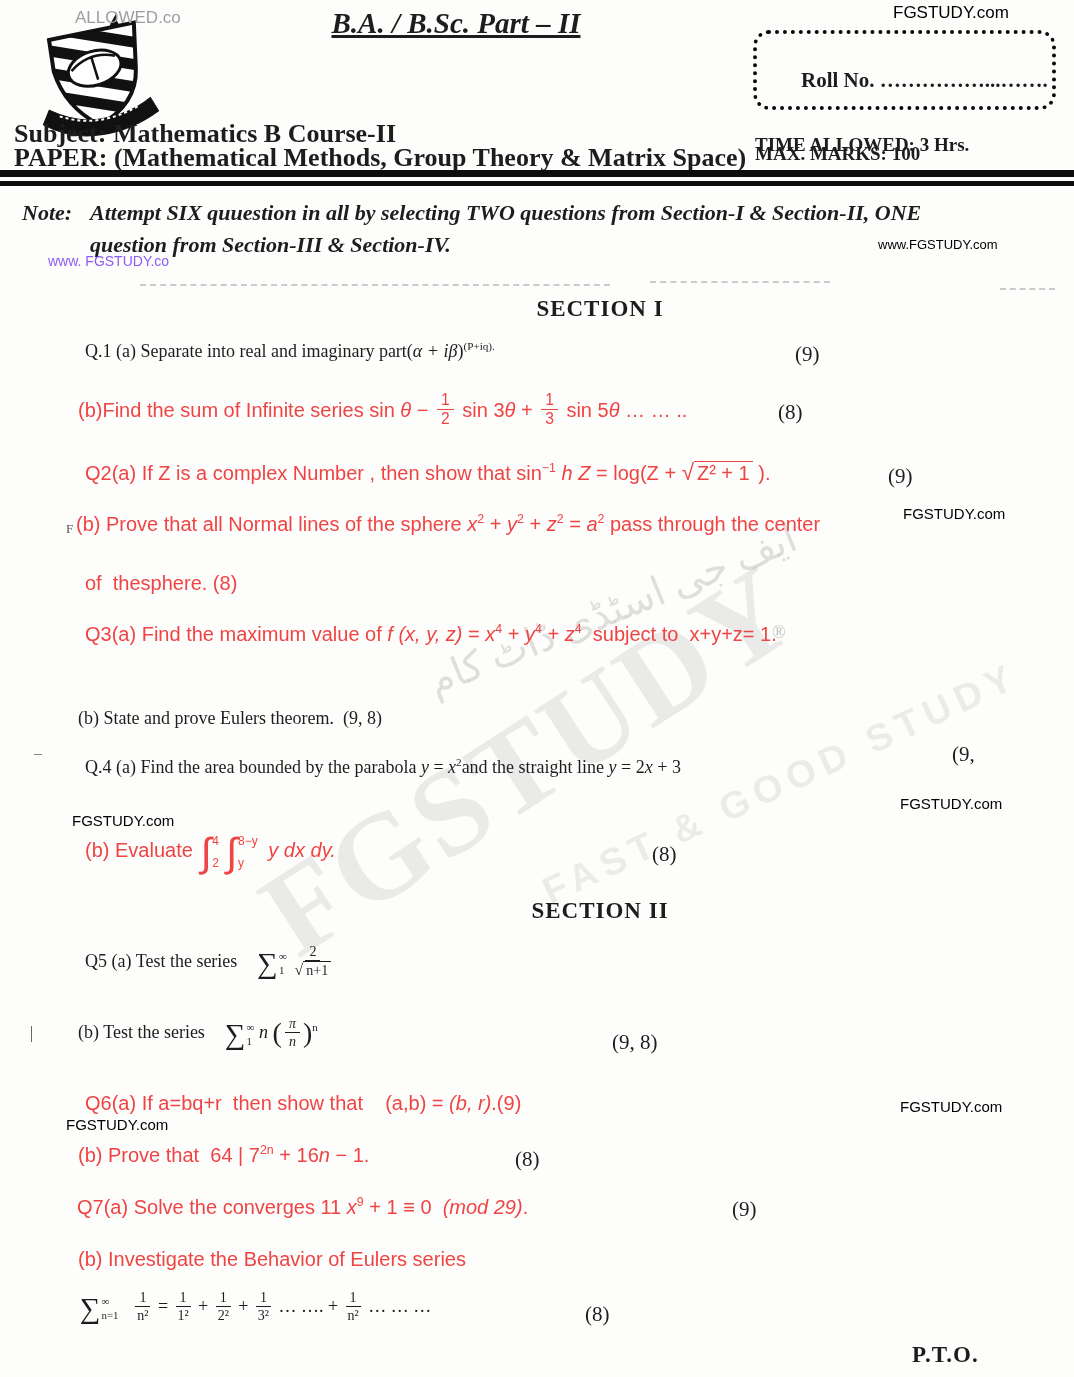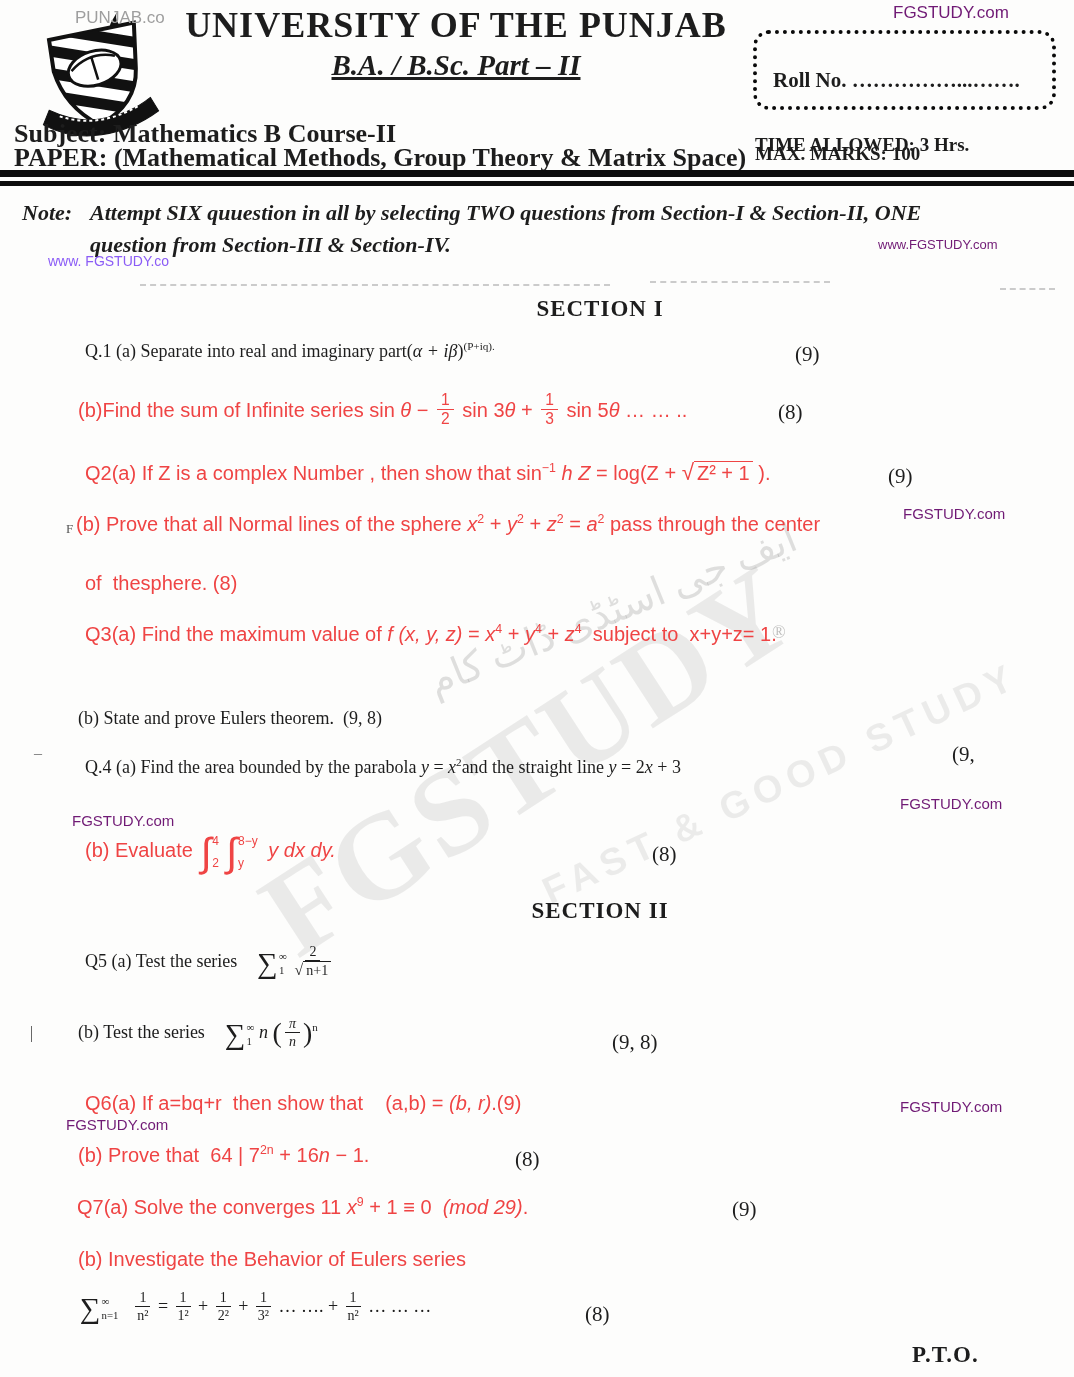--- a/index.html
+++ b/index.html
@@ -6,26 +6,26 @@
   body{width:1074px;height:1377px;position:relative;background:#fdfdfc;overflow:hidden;
        font-family:"Liberation Serif",serif;color:#1d1d1d;}
   .abs{position:absolute;}
   .center-wrap{left:63px;width:1074px;text-align:center;}
   
   .uni-title{font-size:36px;font-weight:bold;letter-spacing:1px;white-space:nowrap;}
   .program{font-size:29px;font-weight:bold;font-style:italic;text-decoration:underline;text-decoration-thickness:2.5px;}
   .exam{font-size:26px;font-weight:bold;text-decoration:underline;text-decoration-thickness:2.5px;}
   .subj{font-size:26px;font-weight:bold;white-space:nowrap;}
   .rollbox{border:4px dotted #0a0a0a;border-radius:16px;}
-  .rolltext{font-size:21px;font-weight:bold;}
+  .rolltext{font-size:21px;font-weight:bold;margin-left:28px;}
   .hbar{background:#0d0d0d;left:0;width:1074px;}
   
   .note{font-size:22px;font-weight:bold;font-style:italic;white-space:nowrap;}
   
-  .wm{color:#701a75;font-family:"Liberation Sans",sans-serif;font-size:15px;white-space:nowrap;}
+  .wm{color:#000000;font-family:"Liberation Sans",sans-serif;font-size:15px;white-space:nowrap;}
   .wm-faint{color:#8b5cf6;}
   .wm-big{color:rgba(0,0,0,0.075);font-weight:bold;font-size:122px;letter-spacing:3px;
           transform:rotate(-33deg);transform-origin:left center;white-space:nowrap;}
   .wm-tag{color:rgba(0,0,0,0.07);font-weight:bold;font-family:"Liberation Sans",sans-serif;
           font-size:38px;letter-spacing:7px;transform:rotate(-25deg);transform-origin:left center;white-space:nowrap;}
   .wm-urdu{color:rgba(0,0,0,0.12);font-size:40px;transform:rotate(-22deg);transform-origin:left center;white-space:nowrap;}
   .wm-reg{color:rgba(0,0,0,0.25);font-size:18px;}
   
   .sec-title{font-size:23px;font-weight:bold;letter-spacing:1px;}
   .qline{font-size:18px;white-space:pre;}
@@ -73,25 +73,24 @@
         <rect x="-10" y="106" width="160" height="11" fill="#111" transform="rotate(14 70 60)"></rect>
       </g>
       <ellipse cx="73" cy="56" rx="27" ry="17" fill="#fff" stroke="#111" stroke-width="3" transform="rotate(-12 73 56)"></ellipse>
       <path d="M50,52 q23,-14 46,-2 M73,44 l0,24" stroke="#111" stroke-width="2.5" fill="none" transform="rotate(-12 73 56)"></path>
       <path d="M24,94 q26,15 50,13 q30,-2 52,-17 l7,14 q-28,17 -59,19 q-31,2 -57,-15 z" fill="#111" stroke="#111"></path>
       <path d="M34,101 q38,16 80,-4" stroke="#fff" stroke-width="2" stroke-dasharray="3,3" fill="none"></path>
     </g>
   </svg>
 </div>
 
-<div class="abs wm" style="left:75px;top:8px;font-size:17px;color:#9e9e9e;">PUNJAB.co</div>
+<div class="abs wm" style="left:75px;top:8px;font-size:17px;color:#9e9e9e;">ALLOWED.co</div>
 <div class="abs wm" style="left:893px;top:3px;font-size:17px;">FGSTUDY.com</div>
 
 <div class="abs" style="left:150px;top:4px;width:612px;text-align:center;">
-  <div class="uni-title">UNIVERSITY OF THE PUNJAB</div>
   <div class="program" style="margin-top:3px;">B.A. / B.Sc. Part – II</div>
 </div>
 
 <div class="abs rollbox" style="left:753px;top:30px;width:295px;height:72px;">
   <div class="abs rolltext" style="left:16px;top:34px;">Roll No. ……………...…….</div>
 </div>
 
 <div class="abs subj" style="left:14px;top:119px;">Subject: Mathematics B Course-II</div>
 <div class="abs subj" style="left:14px;top:143px;">PAPER: (Mathematical Methods, Group Theory &amp; Matrix Space)</div>
 <div class="abs subj" style="left:755px;top:134px;font-size:19px;">TIME ALLOWED: 3 Hrs.</div>

